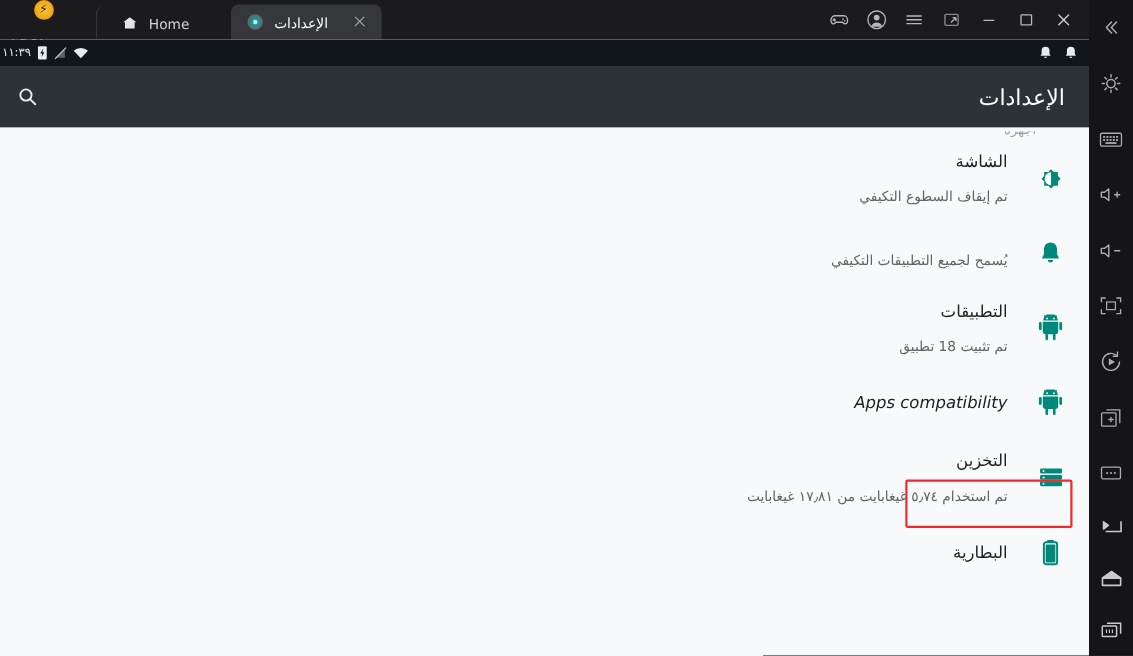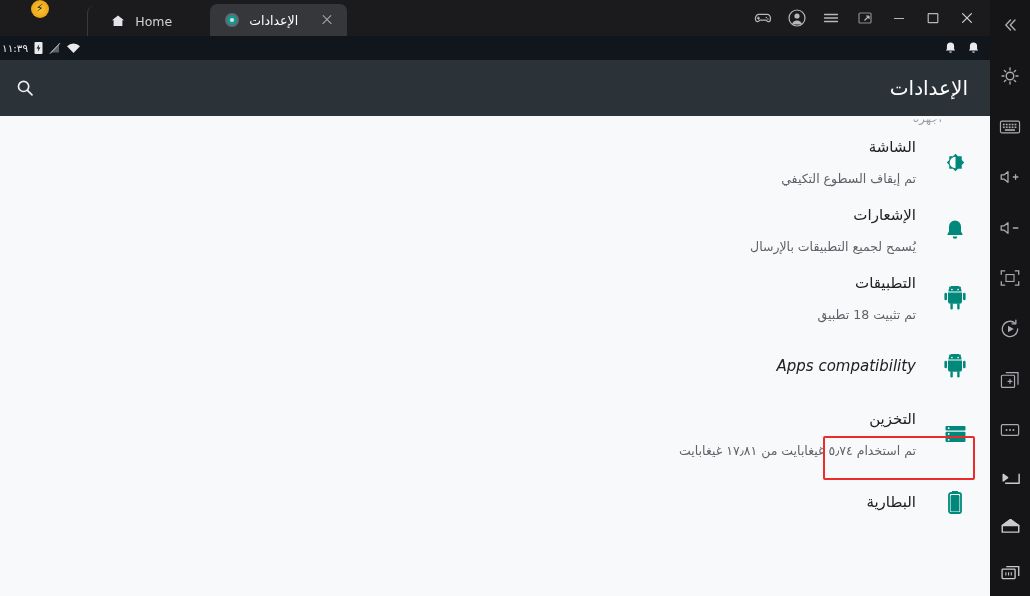--- a/index.html
+++ b/index.html
@@ -272,22 +272,21 @@
       </div>
 
       <div class="row">
         <span class="icon">
           <svg width="24" height="24" viewBox="0 0 24 24">
             <path d="M12 2.4a6 6 0 0 0-6 6v4.8L4.2 17h15.6L18 13.2V8.4a6 6 0 0 0-6-6z" fill="#00897b"></path>
             <path d="M9.7 18.4a2.3 2.3 0 0 0 4.6 0z" fill="#00897b"></path>
           </svg>
         </span>
         <span class="texts">
-          <span class="rtitle" style="display:block">الإشعارات</span>
-          <span class="rsub" style="display:block">يُسمح لجميع التطبيقات بالإرسال</span>
+          <span class="rsub" style="display:block">يُسمح لجميع التطبيقات التكيفي</span>
         </span>
       </div>
 
 
       <div class="row">
         <span class="icon">
           <svg width="22" height="24" viewBox="0 0 22 24">
             <path d="M4 6.4h14v9.2a2.2 2.2 0 0 1-2.2 2.2H6.2A2.2 2.2 0 0 1 4 15.6z" fill="#00897b"></path>
             <path d="M4.4 5.4a6.6 6.6 0 0 1 13.2 0z" fill="#00897b"></path>
             <rect x="0.4" y="6.8" width="2.6" height="7.4" rx="1.3" fill="#00897b"></rect>

